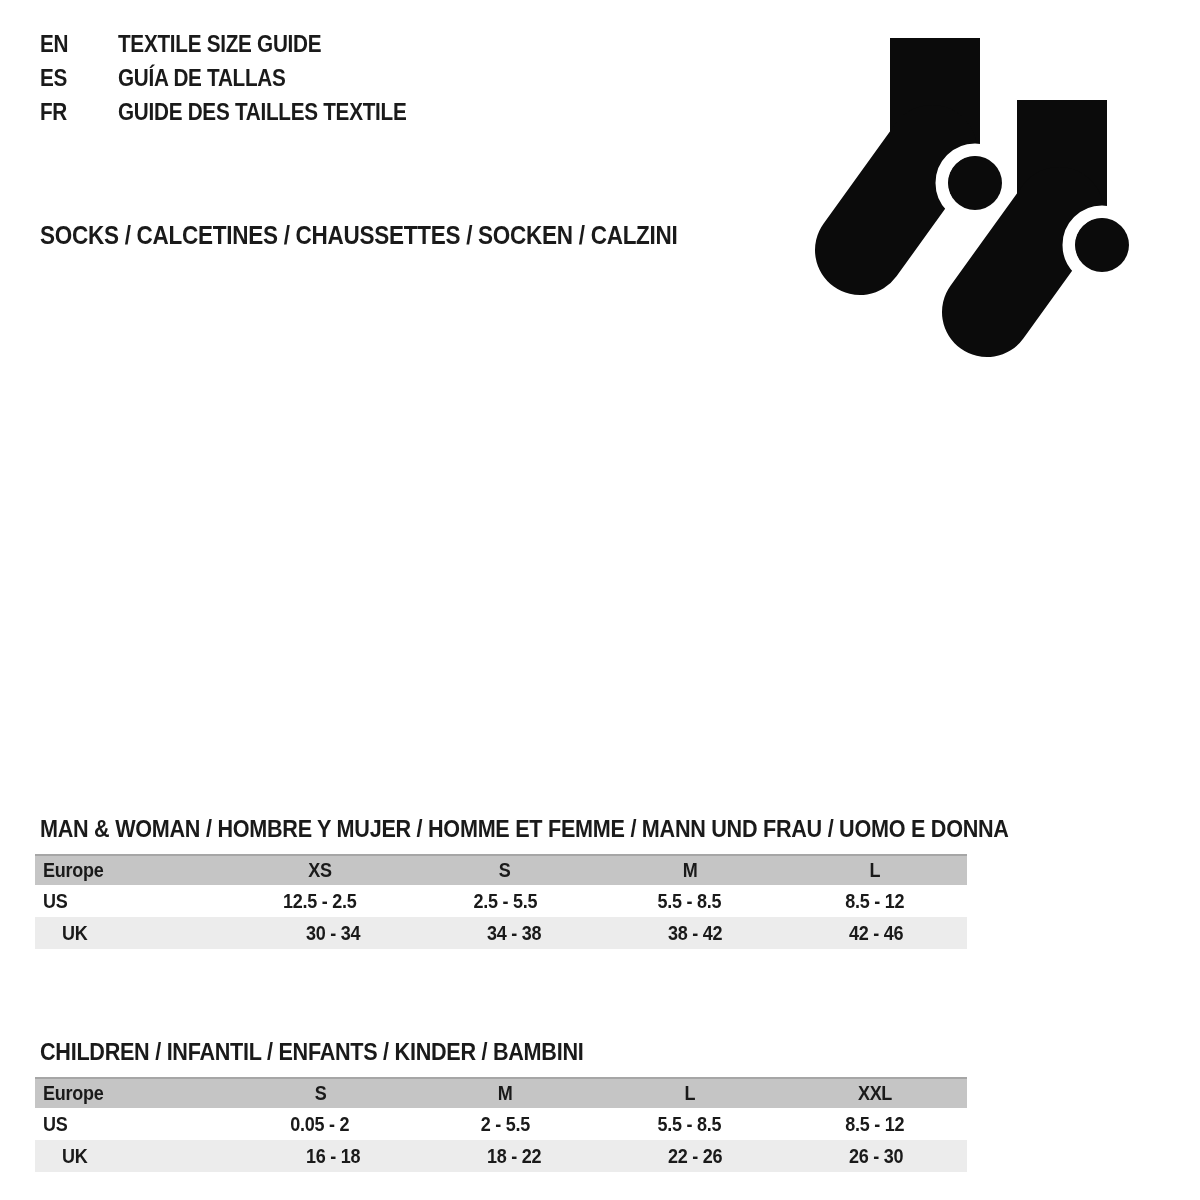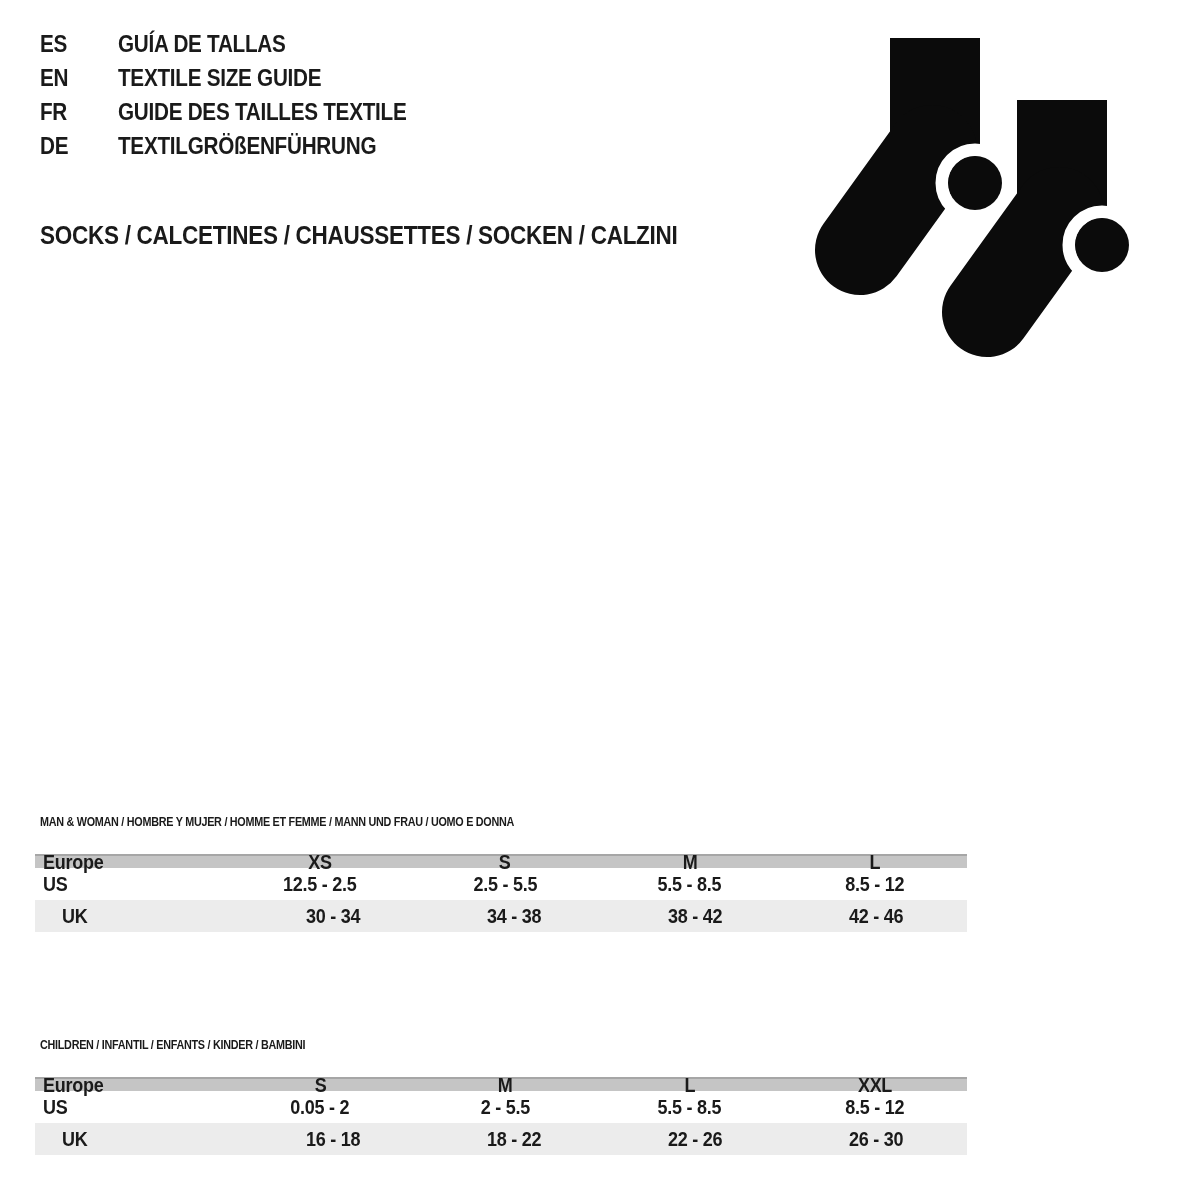--- a/index.html
+++ b/index.html
@@ -15,52 +15,48 @@
 
   .lang-block { position:absolute; left:40px; top:27px; font-size:23px; }
   .lang-row   { display:flex; height:34px; align-items:center; }
   .lang-code  { width:78px; }
 
   .category-title { position:absolute; left:40px; top:221px; font-size:25px; }
 
   .sock-svg { position:absolute; left:780px; top:10px; width:420px; height:420px; }
 
   .size-table { position:absolute; left:35px; width:932px; }
-  .size-table .tbl-title { font-size:12px; height:24px; padding-left:5px; }
+  .size-table .tbl-title { font-size:24px; height:24px; padding-left:5px; }
   .grid { margin-top:15px; }
   .row { display:flex; align-items:center; }
-  .row-header { height:14px; background:#c5c5c5; border-top:2px solid #a6a6a6; }
+  .row-header { height:31px; background:#c5c5c5; border-top:2px solid #a6a6a6; }
   .row-us { height:32px; background:#ffffff; }
   .row-uk { height:32px; background:#ececec;padding-left:19px; }
   .cell { flex:1; text-align:center; font-size:20px; }
   .cell-label { text-align:left; padding-left:8px; }
   .t1 { top:815px; }
   .t2 { top:1026px;margin-top:12px; }
 </style>
 </head>
 <body>
 
 <div class="page">
 
   <div class="lang-block">
     <div class="lang-row">
+      <span class="lang-code"><span class="cond">EN</span></span>
+      <span class="cond">TEXTILE SIZE GUIDE</span>
+    </div>
+    <div class="lang-row">
       <span class="lang-code"><span class="cond">ES</span></span>
       <span class="cond">GUÍA DE TALLAS</span>
     </div>
     <div class="lang-row">
-      <span class="lang-code"><span class="cond">EN</span></span>
-      <span class="cond">TEXTILE SIZE GUIDE</span>
-    </div>
-    <div class="lang-row">
       <span class="lang-code"><span class="cond">FR</span></span>
       <span class="cond">GUIDE DES TAILLES TEXTILE</span>
-    </div>
-    <div class="lang-row">
-      <span class="lang-code"><span class="cond">DE</span></span>
-      <span class="cond">TEXTILGRÖßENFÜHRUNG</span>
     </div>
   </div>
 
   <div class="category-title">
     <span class="cond">SOCKS / CALCETINES / CHAUSSETTES / SOCKEN / CALZINI</span>
   </div>
 
   <svg class="sock-svg" viewBox="0 0 420 420" aria-hidden="true">
     <g transform="translate(110,28)" fill="#0b0b0b">
       <rect x="0" y="0" width="90" height="120"></rect>

